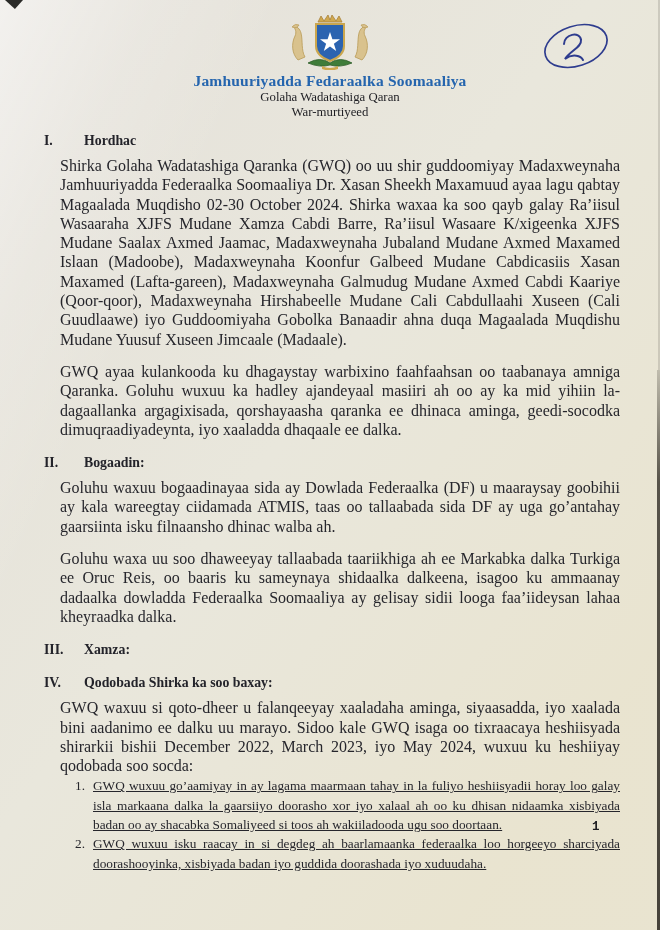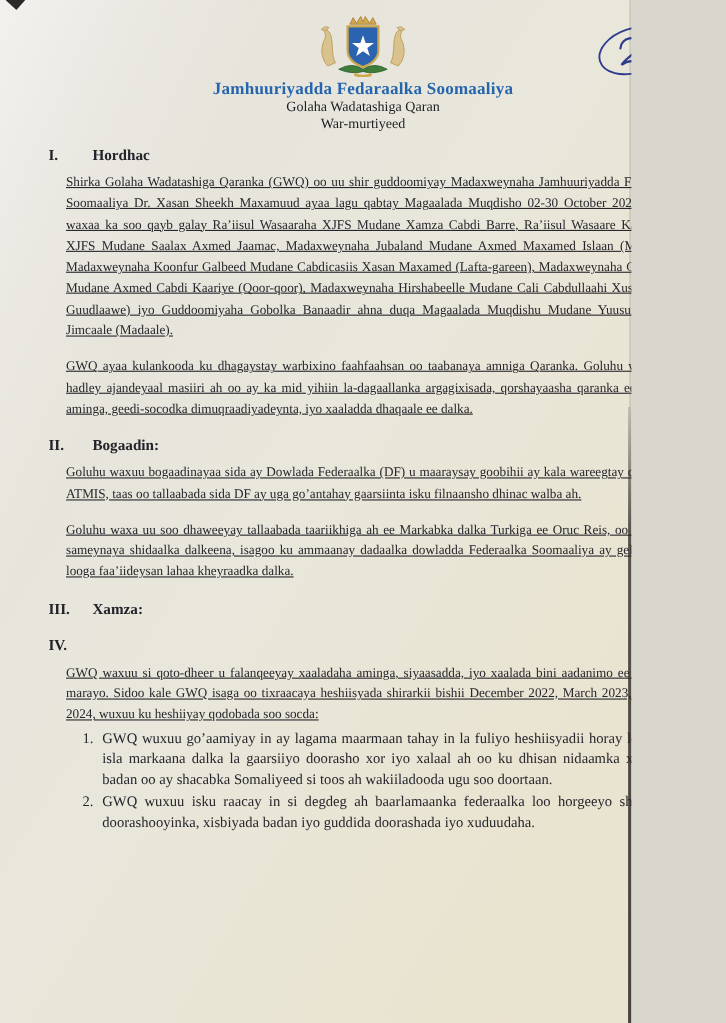--- a/index.html
+++ b/index.html
@@ -2,21 +2,21 @@
 <html><head>
 <meta charset="utf-8">
 <style>
   html, body { margin:0; padding:0; }
   body {
     width:660px; height:930px;
     font-family:"Liberation Serif", serif;
     background:#d8d6cd;
   }
   .paper {
-    position:relative; width:574px; height:930px; overflow:hidden;
+    position:relative; width:660px; height:930px; overflow:hidden;
     background:
       linear-gradient(115deg, rgba(255,255,255,0.55) 0%, rgba(255,255,255,0.18) 14%, rgba(255,255,255,0) 26%),
       linear-gradient(to bottom right, rgba(214,206,214,0.25) 0%, rgba(0,0,0,0) 45%, rgba(233,222,185,0.35) 85%),
       #e9e7dc;
     color:#23232a;
   }
   .corner-fold {
     position:absolute; left:5px; top:0; width:18px; height:9px;
     background:#2a2a28;
     clip-path:polygon(0 0, 100% 0, 55% 100%);
@@ -37,28 +37,28 @@
   }
   .sub-title { font-size:12.8px; font-weight:normal; color:#1d1d22; line-height:14.5px; }
   .hand-mark { position:absolute; left:538px; top:14px; }
 
   .content { position:absolute; top:131px; left:44px; width:576px; }
   .section-head { display:flex; font-weight:bold; font-size:13.8px; line-height:19px; }
   .section-head .numeral { width:40px; flex:none; }
   .section { margin-top:14px; }
   .section:first-child { margin-top:0; }
   .para {
-    margin:6px 0 0 16px; font-size:12px; line-height:19.3px;
-    text-align:justify; color:#26262c;text-decoration:underline;
+    margin:6px 0 0 16px; font-size:16px; line-height:19.3px;
+    text-align:justify; color:#26262c;
   }
   .para + .para { margin-top:13px; }
   .num-list { margin:1px 0 0 31px; }
   .num-item { display:flex; font-size:13.3px; line-height:19.3px; color:#26262c; }
   .num-item .li-num { width:18px; flex:none; }
-  .num-item .li-text { flex:1; text-align:justify; }
+  .num-item .li-text { flex:1; text-align:justify;text-decoration:underline; }
   .page-number {
     position:absolute; left:592px; top:820px; font-size:12.5px; font-weight:bold;
     font-family:"Liberation Mono", monospace; color:#1e1e22;
   }
 </style>
 </head>
 <body>
 
 <div class="paper">
 
@@ -116,20 +116,21 @@
     <div class="section">
       <div class="section-head">
         <span class="numeral">III.</span>
         <span>Xamza:</span>
       </div>
     </div>
 
     <div class="section">
       <div class="section-head">
         <span class="numeral">IV.</span>
+        <span>Qodobada Shirka ka soo baxay:</span>
       </div>
       <p class="para">GWQ waxuu si qoto-dheer u falanqeeyay xaaladaha aminga, siyaasadda, iyo xaalada bini aadanimo ee dalku uu marayo. Sidoo kale GWQ isaga oo tixraacaya heshiisyada shirarkii bishii December 2022, March 2023, iyo May 2024, wuxuu ku heshiiyay qodobada soo socda:</p>
       <div class="num-list">
         <div class="num-item">
           <span class="li-num">1.</span>
           <span class="li-text">GWQ wuxuu go’aamiyay in ay lagama maarmaan tahay in la fuliyo heshiisyadii horay loo galay isla markaana dalka la gaarsiiyo doorasho xor iyo xalaal ah oo ku dhisan nidaamka xisbiyada badan oo ay shacabka Somaliyeed si toos ah wakiiladooda ugu soo doortaan.</span>
         </div>
         <div class="num-item">
           <span class="li-num">2.</span>
           <span class="li-text">GWQ wuxuu isku raacay in si degdeg ah baarlamaanka federaalka loo horgeeyo sharciyada doorashooyinka, xisbiyada badan iyo guddida doorashada iyo xuduudaha.</span>

